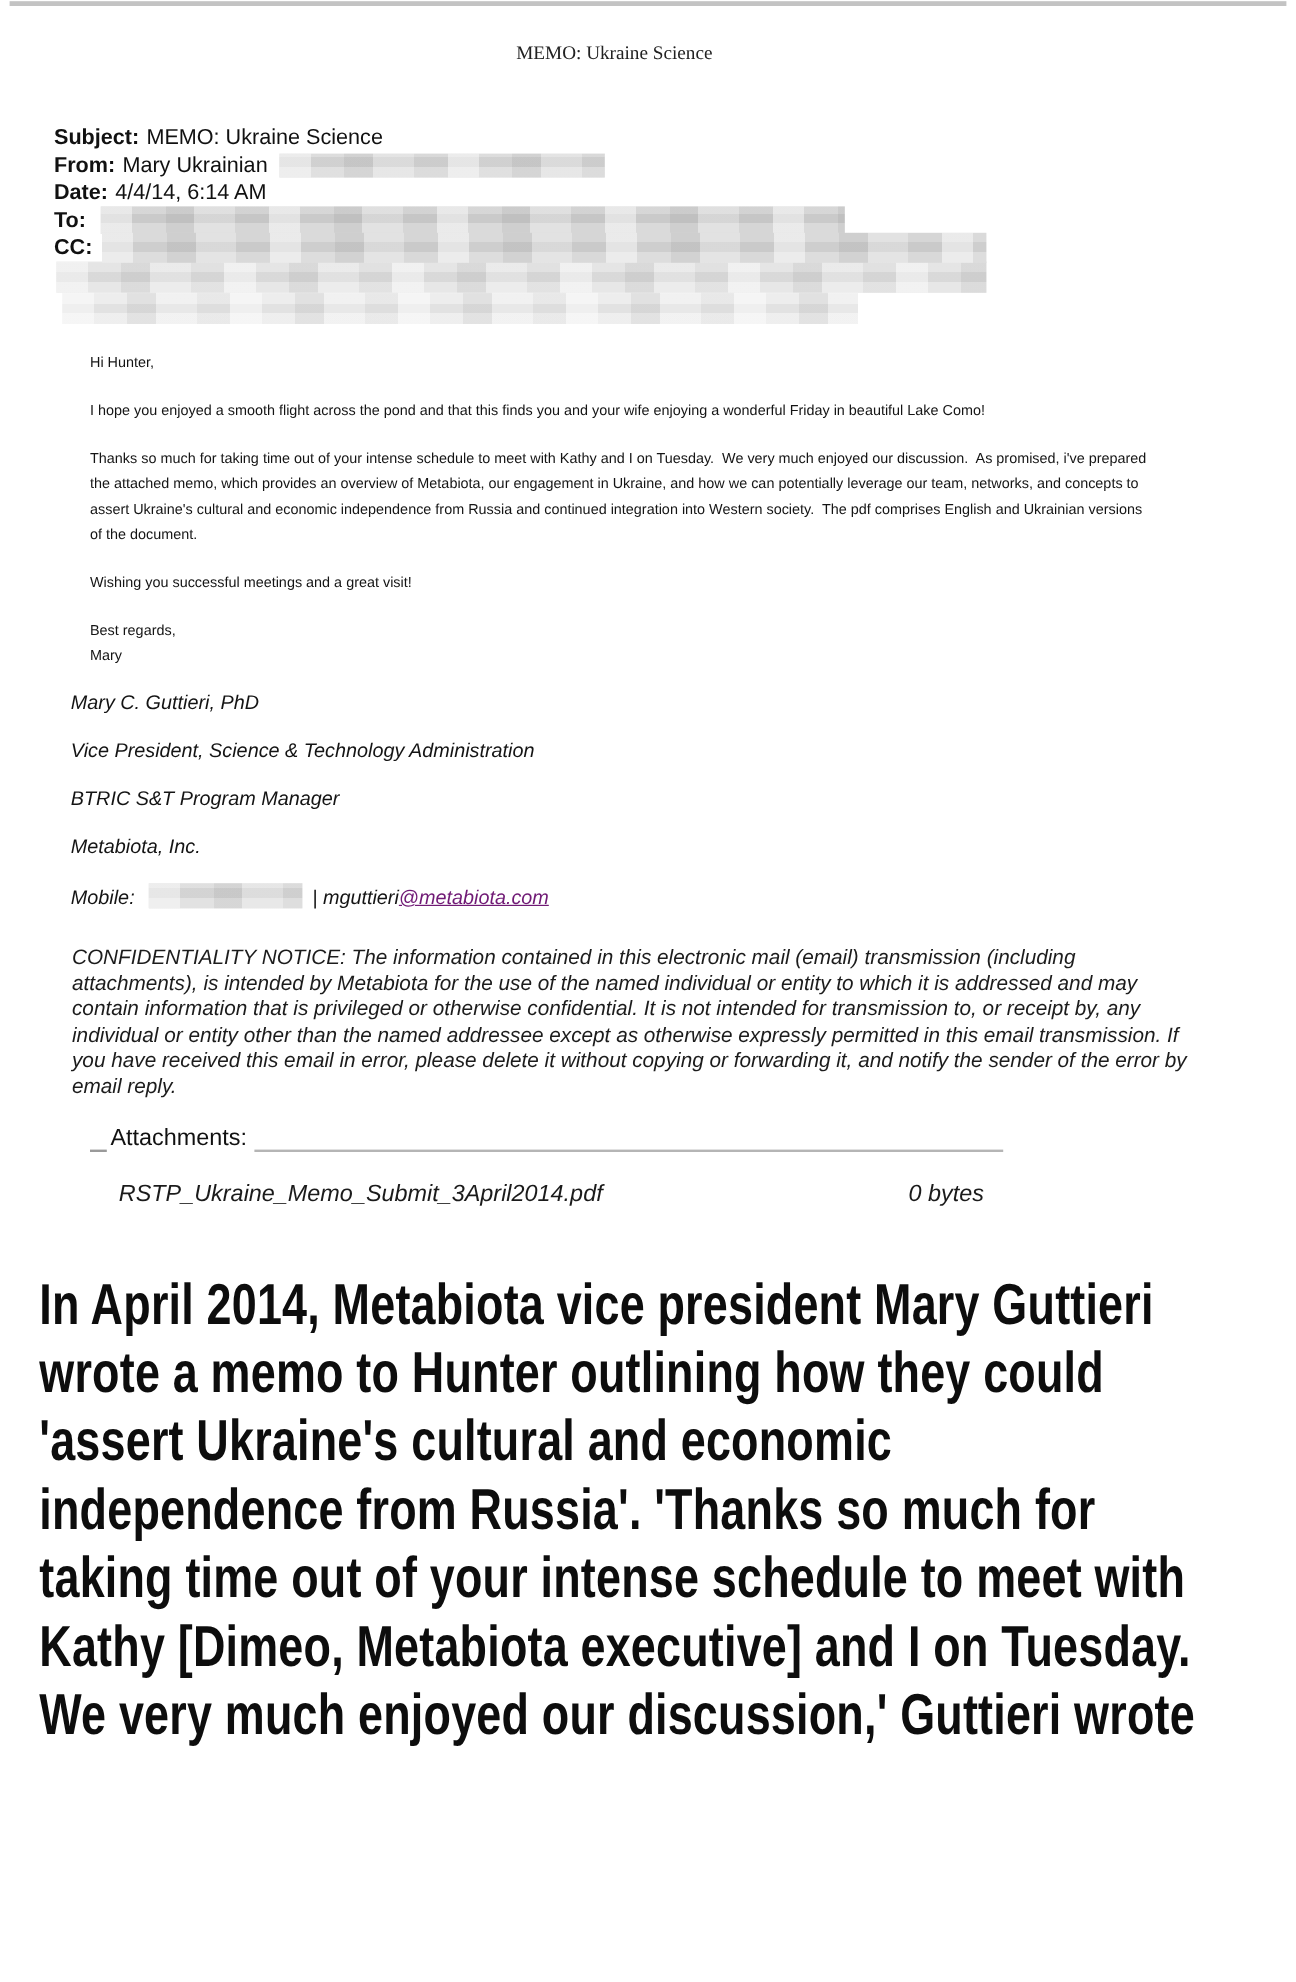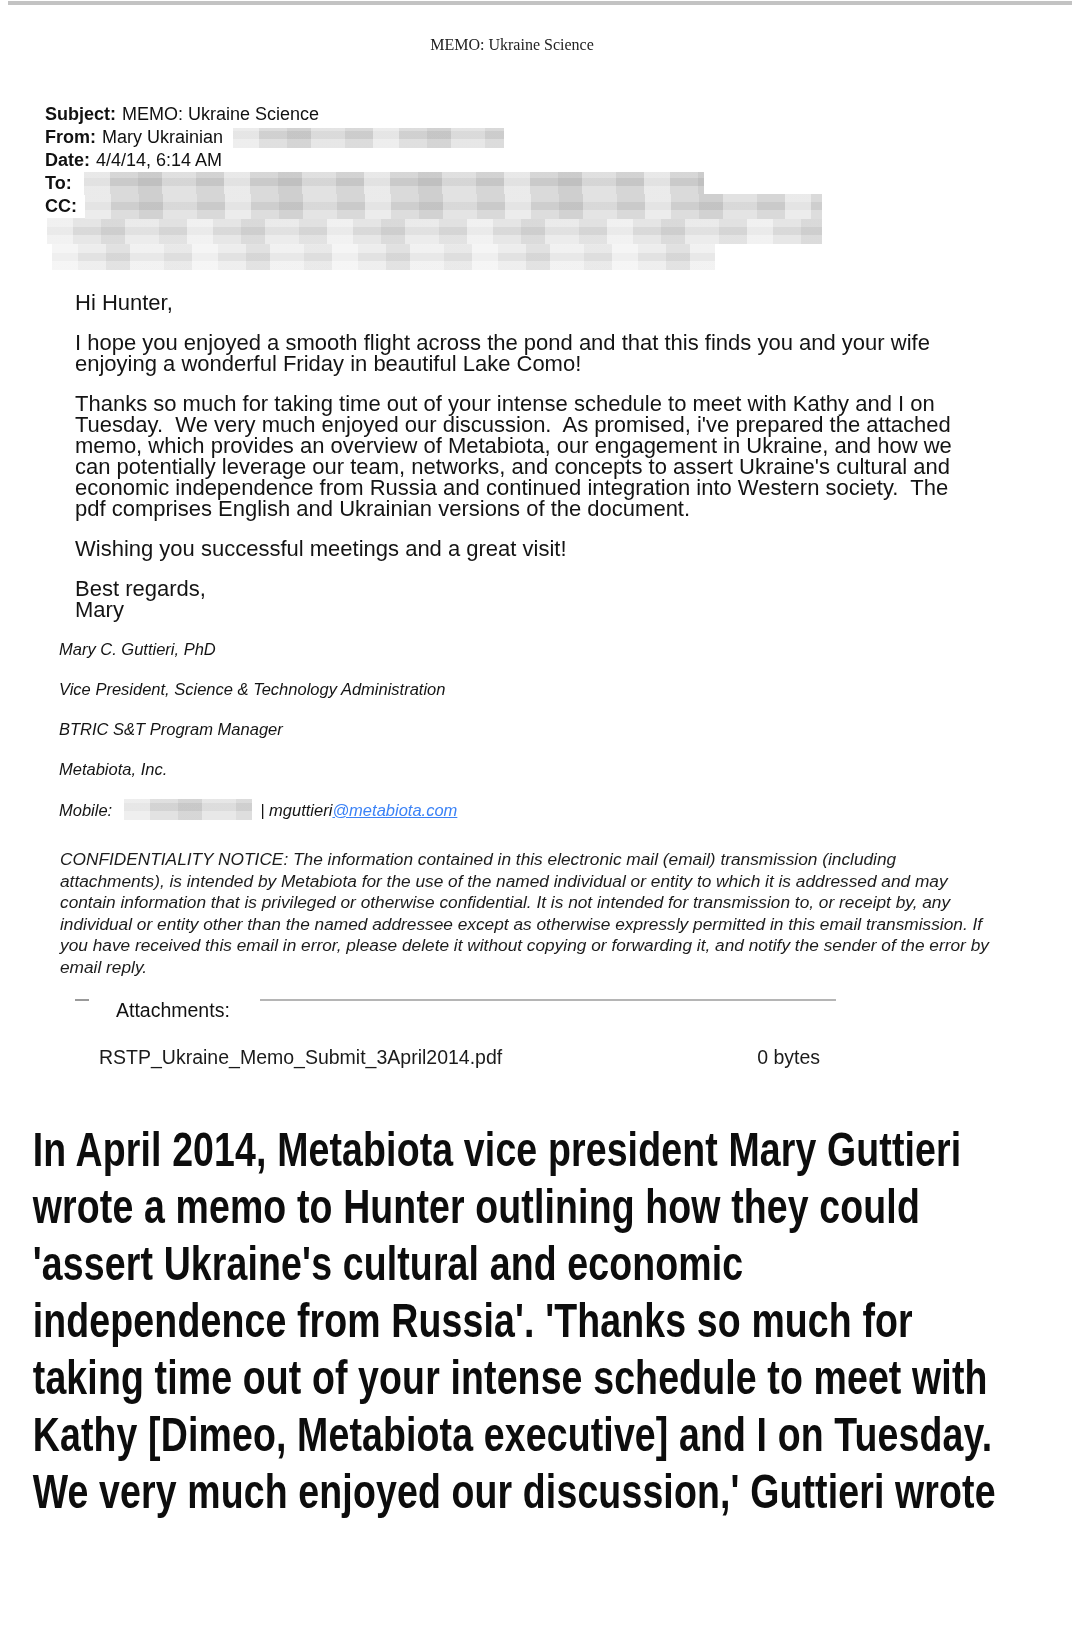--- a/index.html
+++ b/index.html
@@ -30,46 +30,46 @@
         rgba(0,0,0,.05) 54px 78px, rgba(255,255,255,.22) 78px 112px, rgba(0,0,0,.02) 112px 140px),
       repeating-linear-gradient(0deg, rgba(255,255,255,.18) 0 9px, rgba(0,0,0,.04) 9px 17px, rgba(255,255,255,.10) 17px 25px);
   }
   .m-from{width:271px;height:20px;margin-left:10px;background-color:#d9d9d9;}
   .m-to  {width:620px;height:23px;margin-left:12px;background-color:#d2d2d2;}
   .m-cc  {width:737px;height:25px;margin-left:8px;background-color:#d6d6d6;}
   .m-r4  {display:block;width:775px;height:26px;margin-left:2px;background-color:#e2e2e2;}
   .m-r5  {display:block;width:663px;height:26px;margin-left:7px;background-color:#ebebeb;}
   .m-mob {width:128px;height:21px;margin:0 8px 0 12px;vertical-align:-4px;background-color:#dcdcdc;}
 
-  .body-text{margin-top:22px;padding-left:75px;width:884px;font-size:22px;line-height:21px;color:#141414;}
+  .body-text{margin-top:22px;padding-left:75px;width:884px;font-size:12px;line-height:21px;color:#141414;}
   .body-text p{margin:0 0 19px 0;white-space:pre-wrap;}
   .closing p{margin:0;}
   .closing{margin-bottom:19px;}
 
   .sig{padding-left:59px;font-size:16.5px;line-height:21px;font-style:italic;color:#141414;}
   .sig p{margin:0 0 19px 0;}
   .mobile-row{font-style:italic;}
-  .email-link{color:#3b82f6;text-decoration:underline;font-style:italic;}
+  .email-link{color:#701a75;text-decoration:underline;font-style:italic;}
 
   .notice{
     margin-top:28px;padding-left:60px;width:945px;
     font-size:17.3px;line-height:21.5px;font-style:italic;color:#1c1c1c;
     white-space:pre-wrap;
   }
 
   .attach-legend{
     margin-top:21px;margin-left:75px;margin-right:68px;
-    display:flex;align-items:flex-start;font-size:19.5px;color:#111;gap:24px;
+    display:flex;align-items:flex-end;font-size:19.5px;color:#111;
   }
   .legend-dash{width:14px;height:0;border-top:2px solid #9a9a9a;margin-right:3px;}
   .legend-line{flex:1;height:0;border-top:2px solid #b5b5b5;margin-left:6px;}
   .attach-row{
     margin-top:24px;margin-left:99px;margin-right:84px;
     display:flex;justify-content:space-between;align-items:baseline;
-    font-size:19.5px;color:#1b1b1b;
+    font-size:19.5px;color:#1b1b1b;font-style:italic;
   }
 
   
   .caption{
     margin-top:52px;width:1384px;padding-left:42px;
     transform:scaleX(0.78);transform-origin:0 0;
     font-size:48px;line-height:57px;font-weight:bold;color:#0d0d0d;
     letter-spacing:0.2px;
   }
   .caption div{white-space:pre;}

